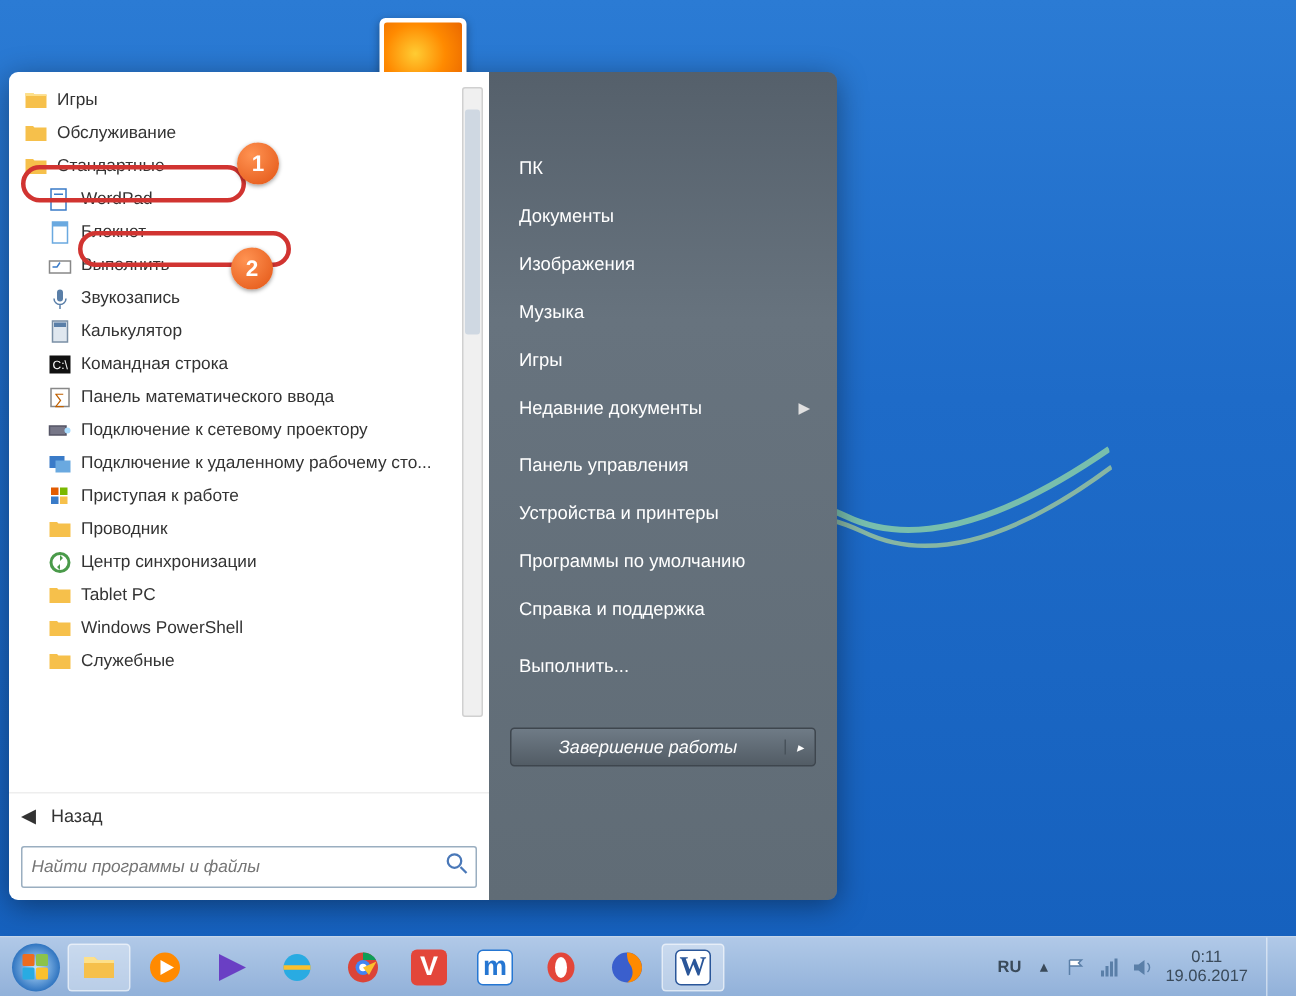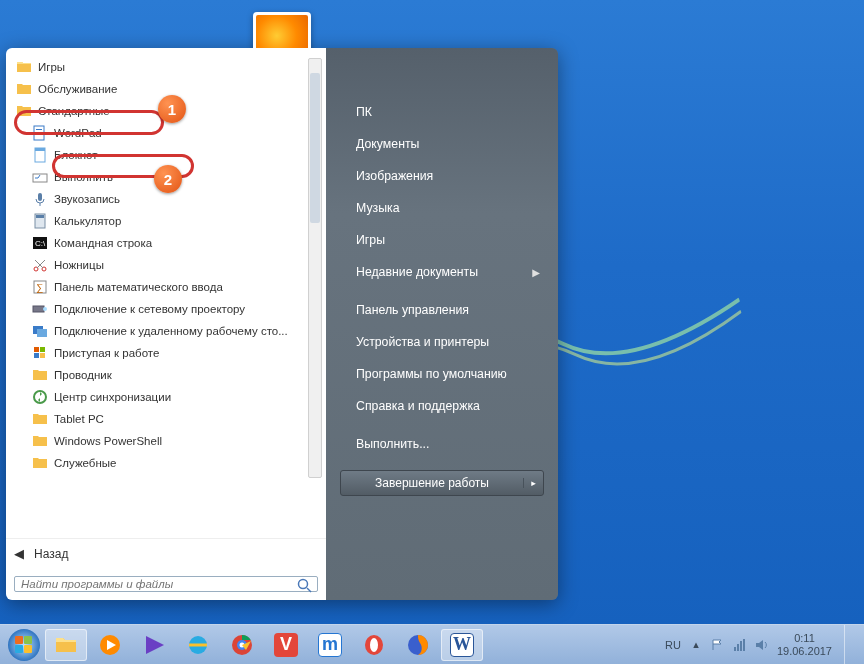--- a/index.html
+++ b/index.html
@@ -15,51 +15,51 @@
   .pl-item .icon { width: 16px; height: 16px; margin-right: 6px; flex-shrink: 0; display: inline-flex; align-items: center; justify-content: center; }
   .pl-sub { padding-left: 20px; }
   .folder-icon svg, .app-icon svg { width: 16px; height: 16px; }
   .scroll-ind { position:absolute; right:4px; top:10px; width:14px; height:420px; background:#f0f0f0; border:1px solid #d0d0d0; border-radius:2px; }
   .scroll-thumb { position:absolute; top:14px; left:1px; right:1px; height:150px; background:#cfd8e2; border-radius:2px; }
 
   .back-row { display: flex; align-items: center; height: 30px; padding: 4px 8px; font-size: 12px; color: #333; border-top: 1px solid #eee; cursor:pointer; }
   .back-row .arrow { margin-right: 10px; font-size: 13px; }
   .search-row { padding: 6px 8px 8px 8px; }
   .search-box { position: relative; }
-  .search-box input { width: 100%; height: 16px; border: 1px solid #9aaec0; border-radius: 2px; padding: 2px 26px 2px 6px; font-size: 11.5px; font-style: italic; color: #777; outline: none; }
+  .search-box input { width: 100%; height: 28px; border: 1px solid #9aaec0; border-radius: 2px; padding: 2px 26px 2px 6px; font-size: 11.5px; font-style: italic; color: #777; outline: none; }
   .search-box .mag { position: absolute; right: 5px; top: 4px; width: 16px; height: 16px; color: #4a78b8; }
 
   .right-panel { width: 232px; background: linear-gradient(180deg, #55606b 0%, #67737e 30%, #606c76 100%); border-radius: 0 6px 6px 0; padding: 48px 14px 10px 14px; display: flex; flex-direction: column; position: relative; }
   .avatar { position: absolute; left: 50%; top: -36px; transform: translateX(-50%); width: 58px; height: 58px; border-radius: 4px; background: #fff; padding: 3px; box-shadow: 0 2px 6px rgba(0,0,0,.35); }
   .avatar-inner { width: 100%; height: 100%; background: radial-gradient(circle at 40% 40%, #ffcc33 0%, #ff8a00 45%, #e25b00 100%); border-radius: 2px; position: relative; overflow: hidden; }
   .avatar-inner::after { content:""; position:absolute; bottom:0; left:0; right:0; height:30%; background:#6b8d2e; }
-  .r-item { color: #fff; font-size: 12.3px; height: 32px; display: flex; align-items: center; justify-content: space-between; padding: 0 4px 0 6px; cursor: pointer; border-radius: 2px; margin-left: 10px; }
+  .r-item { color: #fff; font-size: 12.3px; height: 32px; display: flex; align-items: center; justify-content: space-between; padding: 0 4px 0 6px; cursor: pointer; border-radius: 2px; }
   .r-item .chev { font-size: 10px; color: #e0e0e0; }
   .r-spacer { height: 6px; }
-  .shutdown-row { margin-top: 10px; }
+  .shutdown-row { margin-top: 25px; font-style: italic; }
   .shutdown-btn { display: flex; align-items: center; height: 26px; background: linear-gradient(180deg, #6f7b86, #525c65); border: 1px solid #3e464e; border-radius: 3px; color: #fff; font-size: 12px; cursor: pointer; }
   .shutdown-btn .lbl { flex:1; text-align:center; padding: 0 8px; }
   .shutdown-btn .dd { width: 20px; text-align: center; border-left: 1px solid #48525b; font-size: 9px; }
 
   .callout { position: absolute; border: 3px solid #d13431; border-radius: 16px; pointer-events: none; }
   .callout-1 { left: 14px; top: 110px; width: 150px; height: 25px; }
   .callout-2 { left: 52px; top: 154px; width: 142px; height: 24px; }
   .badge { position: absolute; width: 28px; height: 28px; border-radius: 50%; background: radial-gradient(circle at 35% 30%, #ff9352, #e25414); color: #fff; font-weight: bold; font-size: 15px; display:flex; align-items:center; justify-content:center; box-shadow: 0 1px 3px rgba(0,0,0,.4); pointer-events:none; }
   .badge-1 { left: 158px; top: 95px; }
   .badge-2 { left: 154px; top: 165px; }
 
   .taskbar { position: absolute; left: 0; right: 0; bottom: 0; height: 40px; background: linear-gradient(180deg, rgba(220,230,243,.78), rgba(180,200,225,.78)); border-top: 1px solid rgba(255,255,255,.45); display: flex; align-items: center; padding: 0 4px; }
   .start-orb { width: 40px; height: 40px; display: flex; align-items: center; justify-content: center; cursor: pointer; }
   .start-orb svg { width: 34px; height: 34px; }
   .tb-item { width: 42px; height: 32px; margin: 0 1px; display: flex; align-items: center; justify-content: center; border-radius: 3px; cursor: pointer; }
   .tb-item.active { background: rgba(255,255,255,.35); border: 1px solid rgba(255,255,255,.55); }
   .tb-item svg, .tb-item .glyph { width: 24px; height: 24px; }
   .glyph { display:inline-flex; align-items:center; justify-content:center; font-size:18px; font-weight:bold; border-radius:4px; }
   .tray { margin-left: auto; display: flex; align-items: center; gap: 8px; color: #3a4a5a; font-size: 11px; padding-right: 6px; }
-  .tray .lang { font-weight: 400; padding-left: 28px; }
+  .tray .lang { font-weight: 700; padding-left: 28px; }
   .tray .clock { text-align: center; line-height: 1.15; font-size: 11px; }
   .tray .tiny { width:14px; height:14px; display:inline-flex; align-items:center; justify-content:center; }
   .show-desktop { width: 10px; height: 40px; border-left: 1px solid rgba(255,255,255,.5); margin-left: 4px; cursor:pointer; }
 </style>
 </head>
 <body>
 
 <div class="desktop">
   <div class="wave">
     <svg viewBox="0 0 300 100">
@@ -153,30 +153,20 @@
           <span>Калькулятор</span>
         </div>
       <div class="pl-item pl-sub">
           <span class="icon app-icon">
             <svg viewBox="0 0 16 16">
               <rect x="1" y="2" width="14" height="12" fill="#111"></rect>
               <text x="3" y="11" font-size="8" fill="#fff">C:\</text>
             </svg>
           </span>
           <span>Командная строка</span>
-        </div>
-      <div class="pl-item pl-sub">
-          <span class="icon app-icon">
-            <svg viewBox="0 0 16 16">
-              <circle cx="4" cy="12" r="2" fill="none" stroke="#d13431"></circle>
-              <circle cx="12" cy="12" r="2" fill="none" stroke="#d13431"></circle>
-              <path d="M5 11L13 3M11 11L3 3" stroke="#888"></path>
-            </svg>
-          </span>
-          <span>Ножницы</span>
         </div>
       <div class="pl-item pl-sub">
           <span class="icon app-icon">
             <svg viewBox="0 0 16 16">
               <rect x="2" y="2" width="12" height="12" fill="#fff" stroke="#888"></rect>
               <text x="4" y="12" font-size="10" fill="#c06000">∑</text>
             </svg>
           </span>
           <span>Панель математического ввода</span>
         </div>

